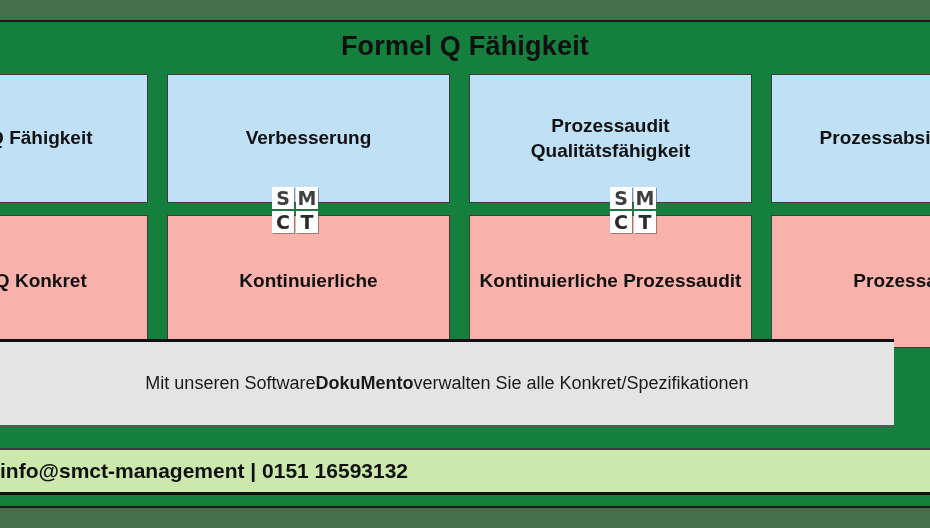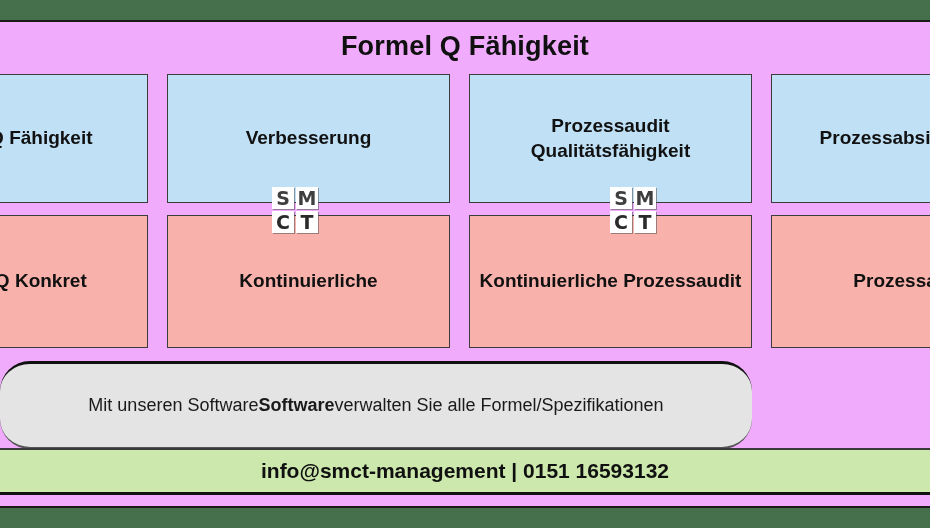--- a/index.html
+++ b/index.html
@@ -11,21 +11,21 @@
     width: 930px;
     height: 528px;
     overflow: hidden;
     font-family: "Liberation Sans", sans-serif;
     position: relative;
   }
 
   .slide {
     position: absolute;
     inset: 0;
-    background: #f0abfc;
+    background: #15803d;
   }
 
   
   .brandbar-top {
     position: absolute;
     left: 0;
     top: 0;
     width: 930px;
     height: 22px;
     background: #46704c;
@@ -133,51 +133,50 @@
     background: #ffffff;
     color: #2a2a2a;
   }
   .logo-a { left: 272px; top: 187px; }
   .logo-b { left: 610px; top: 187px; }
 
   
   .software-strip {
     position: absolute;
     left: 0;
-    top: 361px;
-    width: 752px;
+    top: 339px;
+    width: 894px;
     height: 88px;
     background: #e4e4e4;
     border-top: 3px solid #111111;
     border-bottom: 2px solid #555555;
     box-sizing: border-box;
     display: flex;
     align-items: center;
     justify-content: center;
     font-size: 18px;
     color: #1a1a1a;
     white-space: nowrap;
-    border-radius: 30px;
   }
   .software-strip b { font-weight: bold; }
 
   
   .contact-strip {
     position: absolute;
     left: 0;
     top: 448px;
     width: 930px;
     height: 47px;
     background: #cce8ac;
     border-top: 2px solid #3a3a3a;
     border-bottom: 3px solid #111111;
     box-sizing: border-box;
     display: flex;
     align-items: center;
-    justify-content: center;
+    justify-content: flex-start;
     font-size: 21px;
     font-weight: bold;
     color: #101010;
     white-space: nowrap;
   }
 </style>
 </head>
 <body>
 
 <div class="slide">
@@ -237,22 +236,22 @@
 
   <div class="smct-logo logo-b">
     <div class="q">S</div>
     <div class="q">M</div>
     <div class="q dark">C</div>
     <div class="q dark">T</div>
   </div>
 
   <div class="software-strip">
     <span>Mit unseren Software </span>
-      <b>Software</b>
-      <span> verwalten Sie alle Formel/Spezifikationen</span>
+      <b>DokuMento</b>
+      <span> verwalten Sie alle Konkret/Spezifikationen</span>
   </div>
 
   <div class="contact-strip">
     <span>info@smct-management | 0151 16593132</span>
   </div>
 
   <div class="brandbar-bottom"></div>
 
 </div>
 

